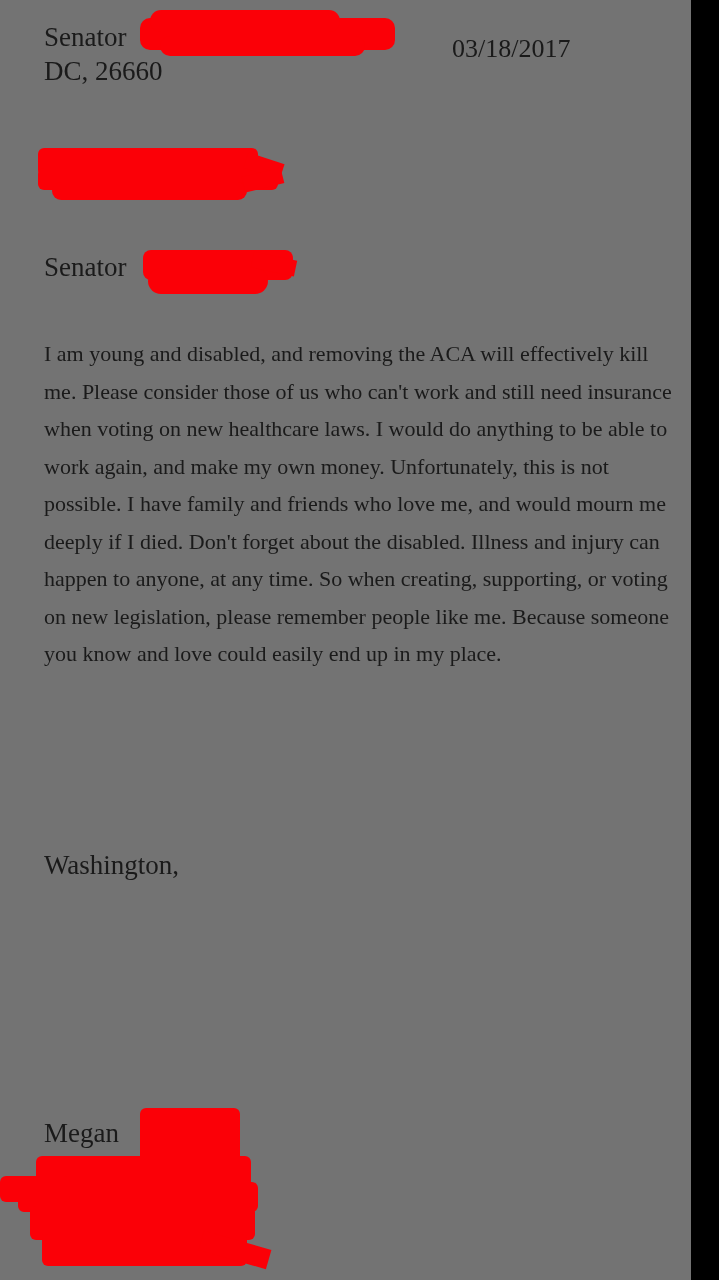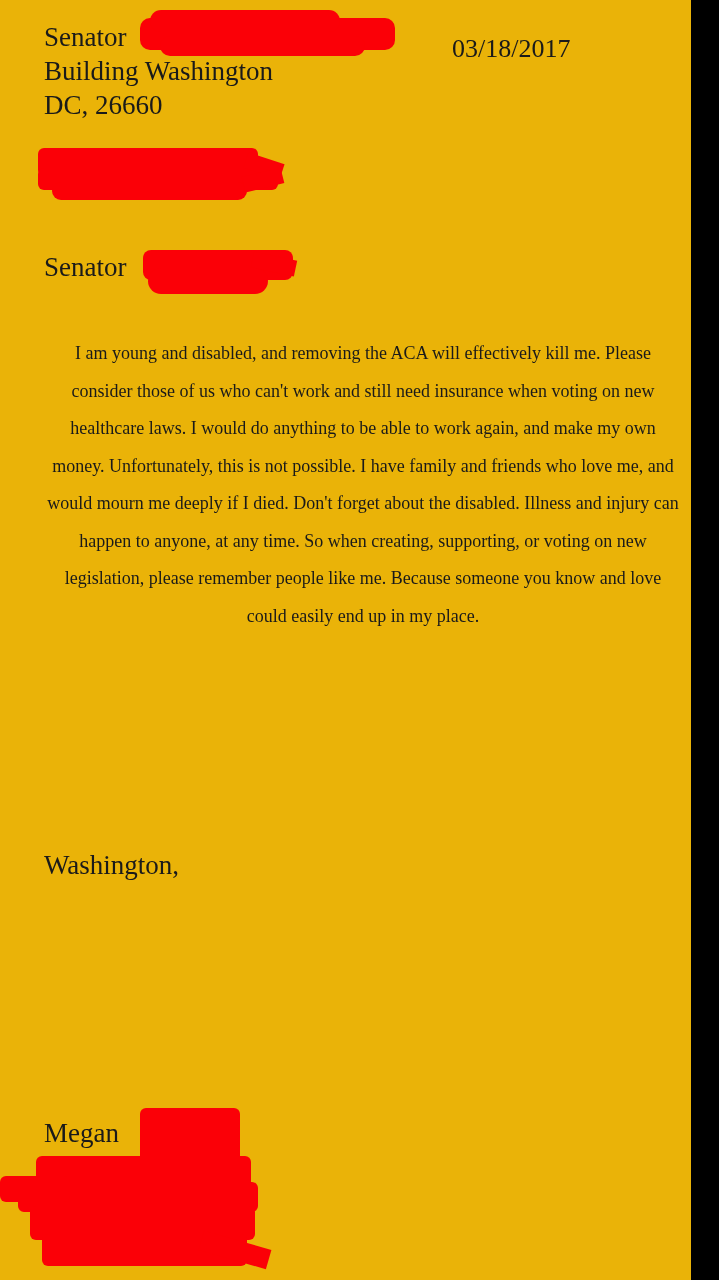--- a/index.html
+++ b/index.html
@@ -10,21 +10,21 @@
   body {
     width: 719px;
     height: 1280px;
     overflow: hidden;
     font-family: "Liberation Serif", serif;
   }
   .page {
     position: relative;
     width: 691px;
     height: 1280px;
-    background: #eab308;
+    background: #737373;
     margin: 0;
     overflow: hidden;
   }
   .letter {
     position: absolute;
     left: 0;
     top: 0;
     width: 691px;
     height: 1280px;
   }
@@ -49,24 +49,24 @@
     left: 44px;
     top: 252px;
     font-size: 27px;
     color: #1a1a1a;
   }
   .body-text {
     position: absolute;
     left: 44px;
     top: 335px;
     width: 638px;
-    font-size: 18px;
+    font-size: 22px;
     line-height: 37.5px;
     color: #1a1a1a;
-    text-align: center;
+    text-align: left;
   }
   .closing {
     position: absolute;
     left: 44px;
     top: 850px;
     font-size: 27px;
     color: #1a1a1a;
   }
   .signature-name {
     position: absolute;
@@ -103,21 +103,20 @@
   .r4g { left: 200px; top: 1240px; width: 70px; height: 20px; transform: rotate(16deg); }
 </style>
 </head>
 <body>
 
 <div class="page">
   <div class="letter">
 
     <div class="header-block">
       <div>Senator</div>
-      <div>Building Washington</div>
       <div>DC, 26660</div>
     </div>
 
     <div class="date">03/18/2017</div>
 
     <div class="salutation">Senator</div>
 
     <div class="body-text">I am young and disabled, and removing the ACA will effectively kill me. Please consider those of us who can't work and still need insurance when voting on new healthcare laws. I would do anything to be able to work again, and make my own money. Unfortunately, this is not possible. I have family and friends who love me, and would mourn me deeply if I died. Don't forget about the disabled. Illness and injury can happen to anyone, at any time. So when creating, supporting, or voting on new legislation, please remember people like me. Because someone you know and love could easily end up in my place.</div>
 
     <div class="closing">Washington,</div>

